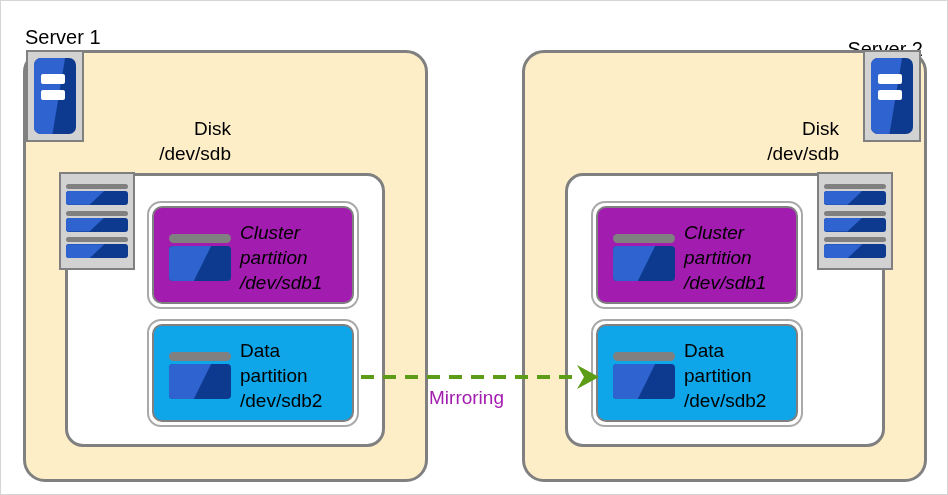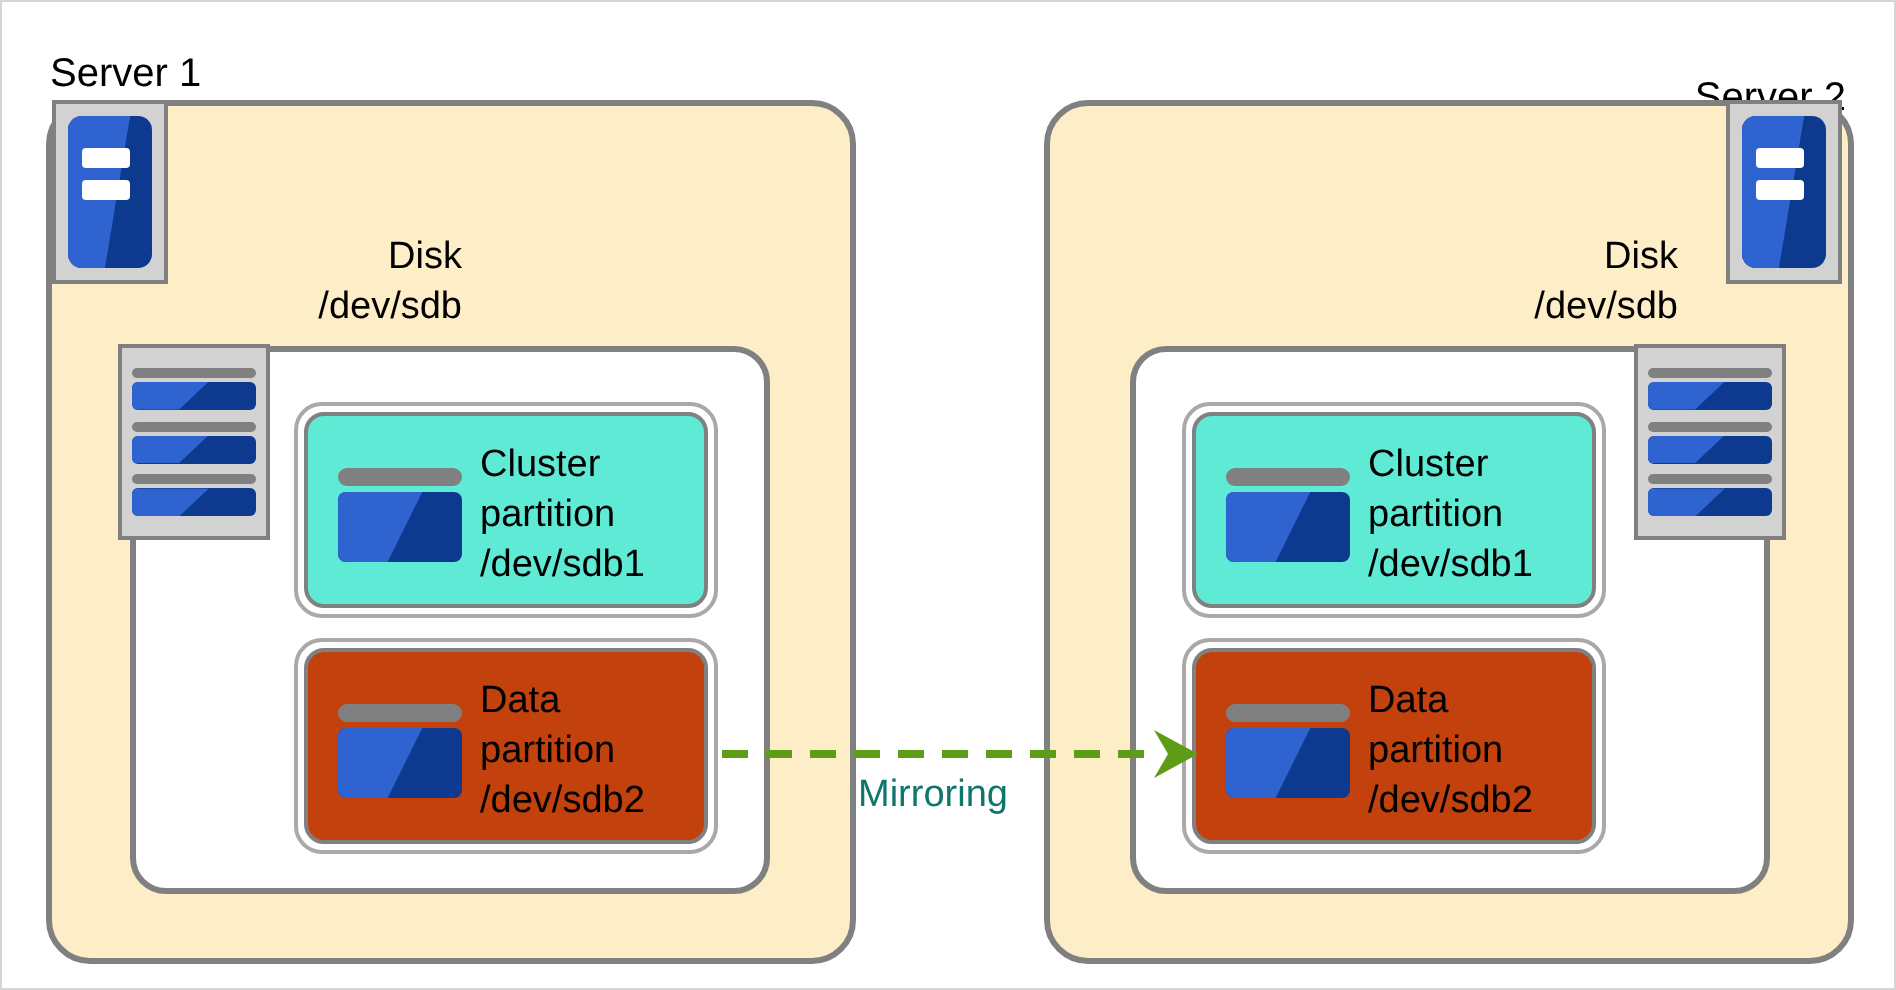--- a/index.html
+++ b/index.html
@@ -40,21 +40,21 @@
     position: absolute;
     font-size: 19px;
     color: #000000;
     text-align: left;
     line-height: 25px;
     white-space: nowrap;
   }
   .mirror-label {
     position: absolute;
     font-size: 19px;
-    color: #0f766e;
+    color: #a21caf;
     white-space: nowrap;
     line-height: 1;
   }
 
   
   .server-box {
     position: absolute;
     background: #fdeec7;
     border: 3px solid #808080;
     border-radius: 22px;
@@ -79,22 +79,22 @@
     padding: 3px;
   }
   .part-box-inner {
     width: 100%;
     height: 100%;
     border: 2px solid #808080;
     border-radius: 10px;
     box-sizing: border-box;
     position: relative;
   }
-  .part-cluster .part-box-inner { background: #5eead4; }
-  .part-data   .part-box-inner { background: #c2410c; }
+  .part-cluster .part-box-inner { background: #a21caf; font-style: italic; }
+  .part-data   .part-box-inner { background: #0ea5e9; }
 
   
   .server-icon {
     position: absolute;
     background: #d2d2d2;
     border: 2px solid #808080;
     box-sizing: border-box;
     padding: 6px;
   }
   .server-icon .body {

